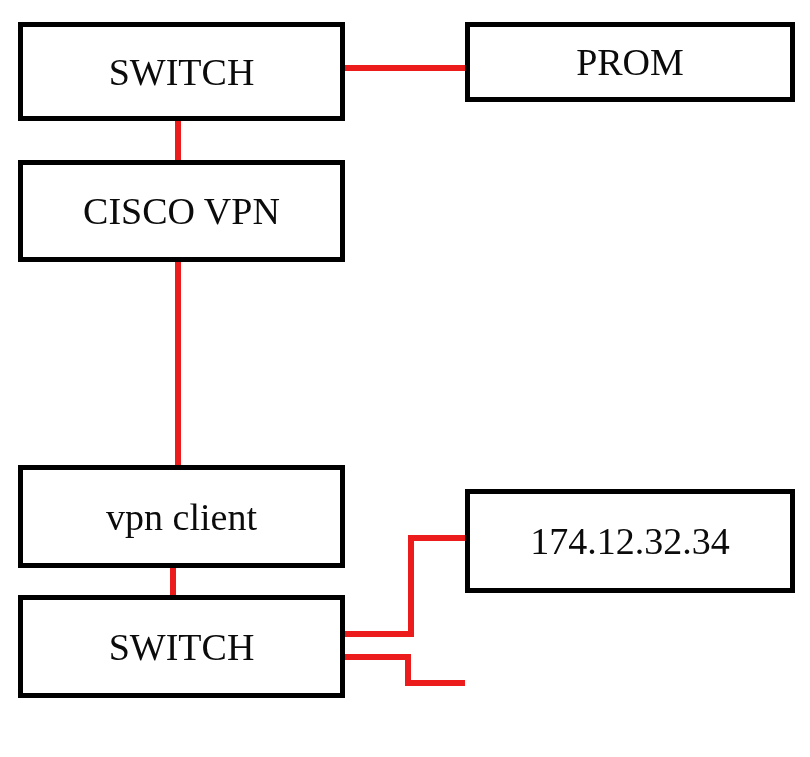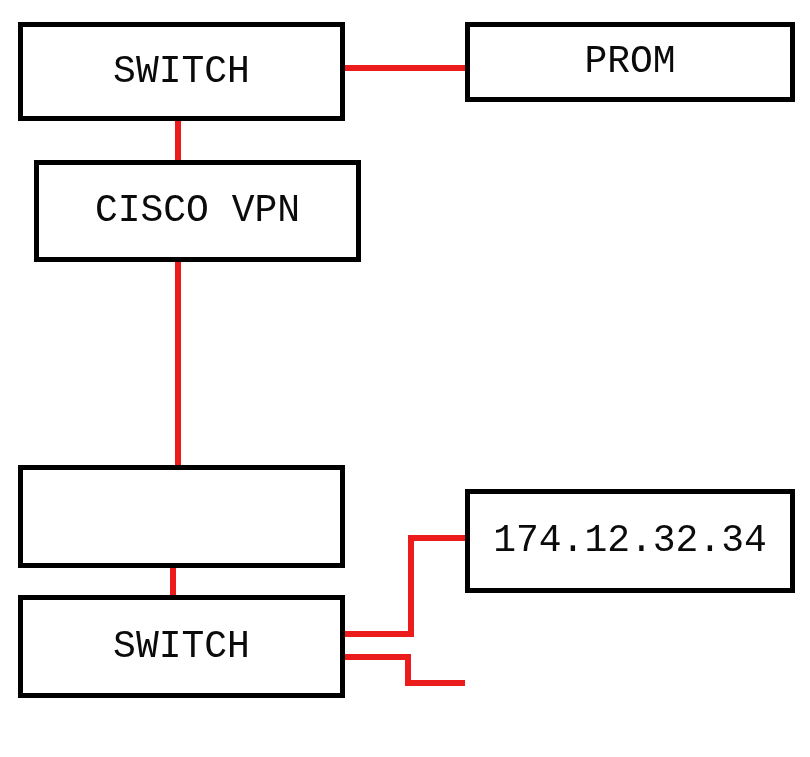--- a/index.html
+++ b/index.html
@@ -5,21 +5,21 @@
   html, body {
     margin: 0;
     padding: 0;
     background: #ffffff;
   }
   .canvas {
     position: relative;
     width: 810px;
     height: 757px;
     background: #ffffff;
-    font-family: Liberation Mono, monospace;
+    font-family: Liberation Serif, serif;
     overflow: hidden;
   }
   .node {
     position: absolute;
     box-sizing: border-box;
     border: 5px solid #000000;
     background: #ffffff;
     display: flex;
     flex-direction: column;
     align-items: center;
@@ -34,21 +34,21 @@
     white-space: nowrap;
   }
   .conn {
     position: absolute;
     background: #ed1c1c;
     z-index: 1;
   }
   
   #n-switch-top   { left: 18px;  top: 22px;  width: 327px; height: 99px;  }
   #n-prom         { left: 465px; top: 22px;  width: 330px; height: 80px; }
-  #n-cisco-vpn    { left: 18px;  top: 160px; width: 327px; height: 102px; margin-left: 16px; }
+  #n-cisco-vpn    { left: 18px;  top: 160px; width: 327px; height: 102px; }
   #n-vpn-client   { left: 18px;  top: 465px; width: 327px; height: 103px; }
   #n-switch-bottom{ left: 18px;  top: 595px; width: 327px; height: 103px; }
   #n-main         { left: 465px; top: 489px; width: 330px; height: 104px; }
   #n-res          { left: 465px; top: 633px; width: 330px; height: 104px; }
   
   #c-switch-prom          { left: 345px; top: 65px;  width: 120px; height: 6px; }
   #c-switch-cisco         { left: 175px; top: 117px; width: 6px;   height: 46px; }
   #c-cisco-vpnclient      { left: 175px; top: 259px; width: 6px;   height: 209px; }
   #c-vpnclient-switch     { left: 170px; top: 565px; width: 6px;   height: 33px; }
   #c-switch-main-h1       { left: 345px; top: 631px; width: 69px;  height: 6px; }
@@ -80,20 +80,21 @@
 
   <div class="node" id="n-prom">
     <div class="node-line">PROM</div>
   </div>
 
   <div class="node" id="n-cisco-vpn">
     <div class="node-line">CISCO VPN</div>
   </div>
 
   <div class="node" id="n-vpn-client">
+    <div class="node-line">vpn client</div>
   </div>
 
   <div class="node" id="n-switch-bottom">
     <div class="node-line">SWITCH</div>
   </div>
 
   <div class="node" id="n-main">
     <div class="node-line">174.12.32.34</div>
   </div>
 

